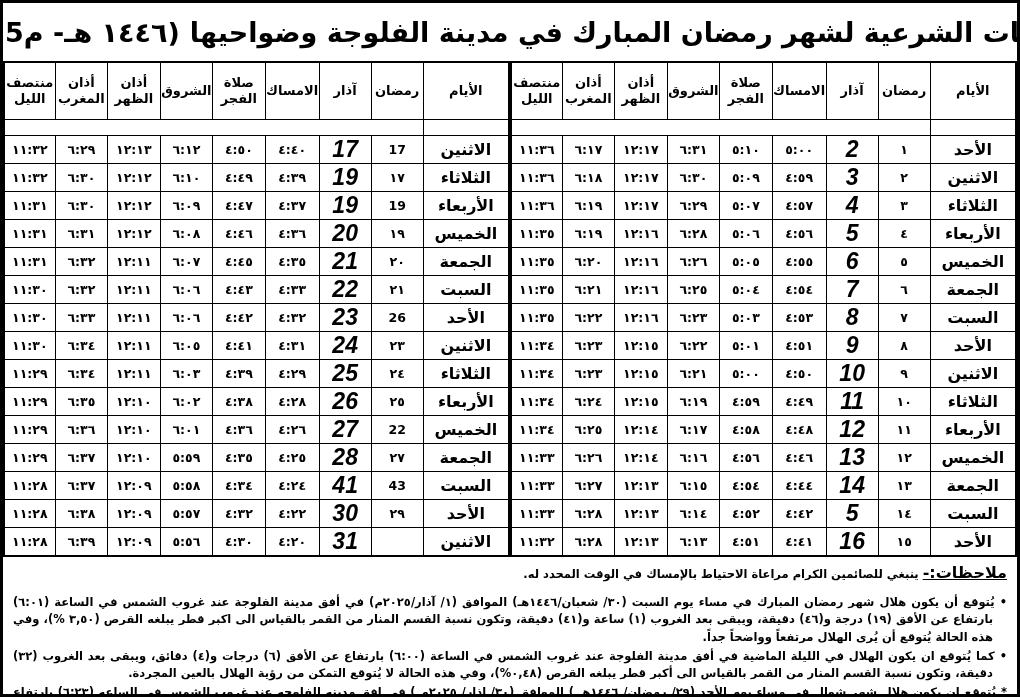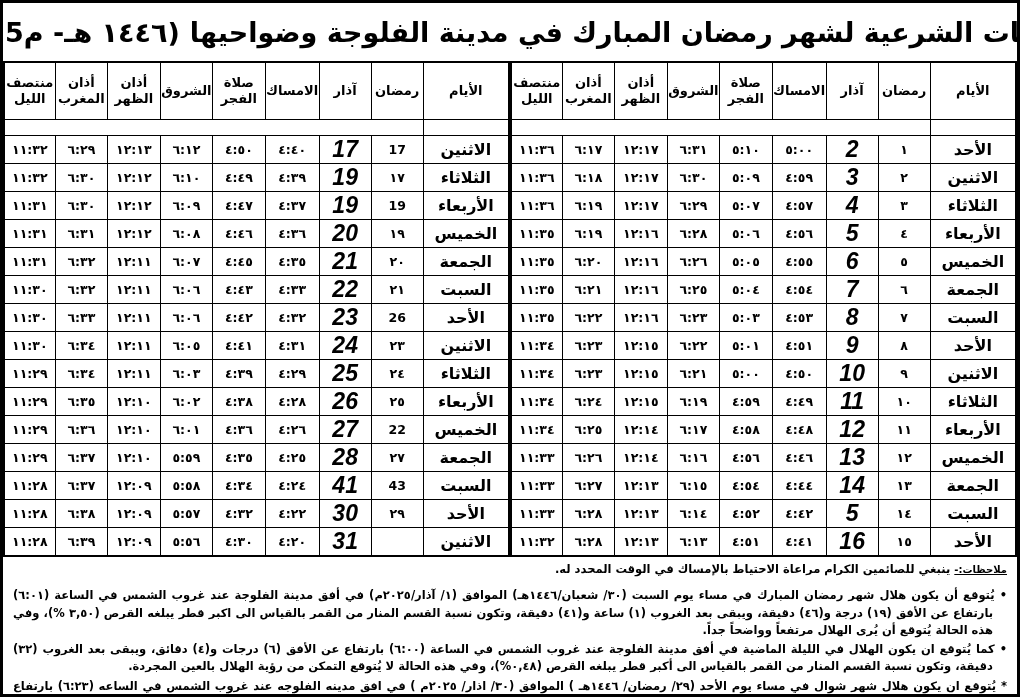--- a/index.html
+++ b/index.html
@@ -32,21 +32,21 @@
     font-family:"Liberation Sans","DejaVu Sans",sans-serif;
   }
   col.c-day { width:17%; } col.c-ram { width:10.3%; } col.c-mar { width:10.3%; }
   col.c-ims { width:10.7%; } col.c-faj { width:10.4%; } col.c-shu { width:10.4%; }
   col.c-dhu { width:10.4%; } col.c-mag { width:10.4%; } col.c-mid { width:10.1%; }
   .notes {
     padding:4px 10px 0 10px; font-weight:bold; font-size:11.5px;
     line-height:1.5; text-align:justify;
   }
   .notes-intro { margin-bottom:9px; }
-  .notes-heading { text-decoration:underline; font-size:10px; }
+  .notes-heading { text-decoration:underline; font-size:16px; }
   .note-item { margin-bottom:2px; padding-right:14px; text-indent:-14px; }
   .bullet { display:inline-block; text-indent:0; margin-left:5px; }
 </style>
 </head>
 <body>
 
 <div class="page">
 
   <div class="title">
     <span>الأوقات الشرعية لشهر رمضان المبارك في مدينة الفلوجة وضواحيها</span>

